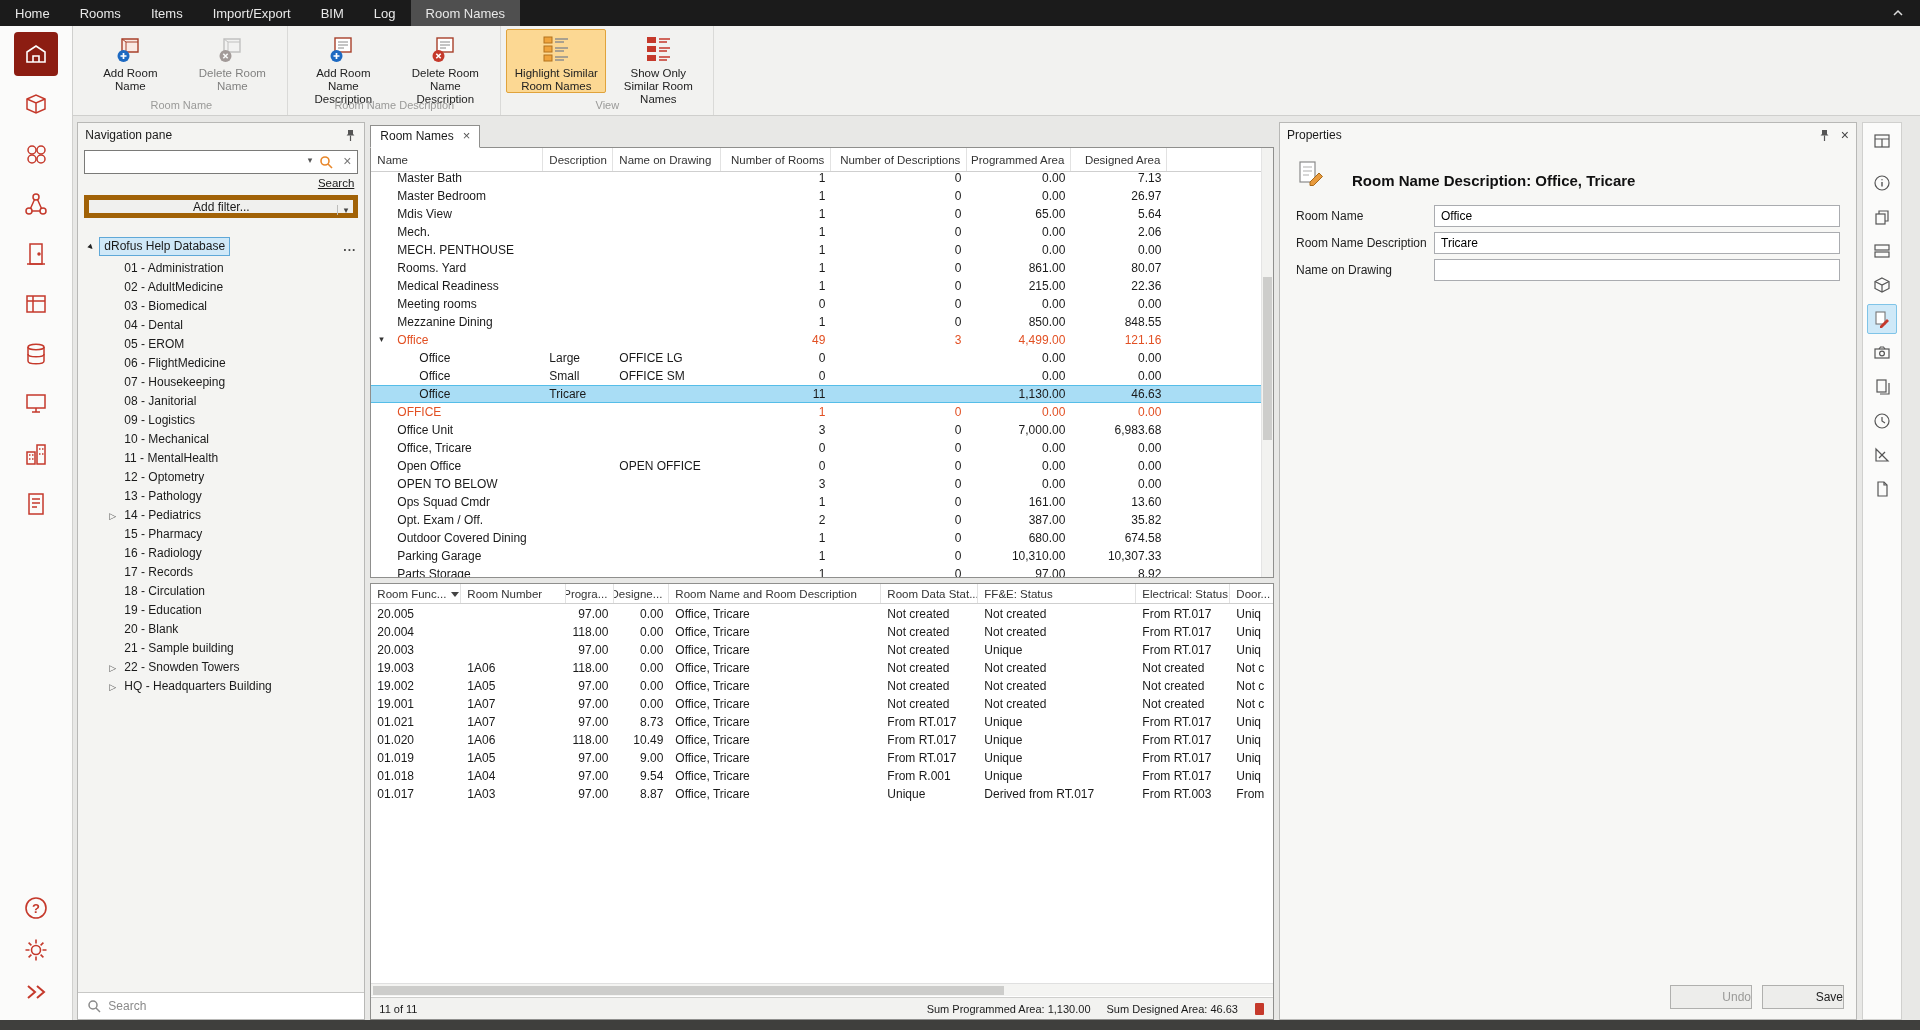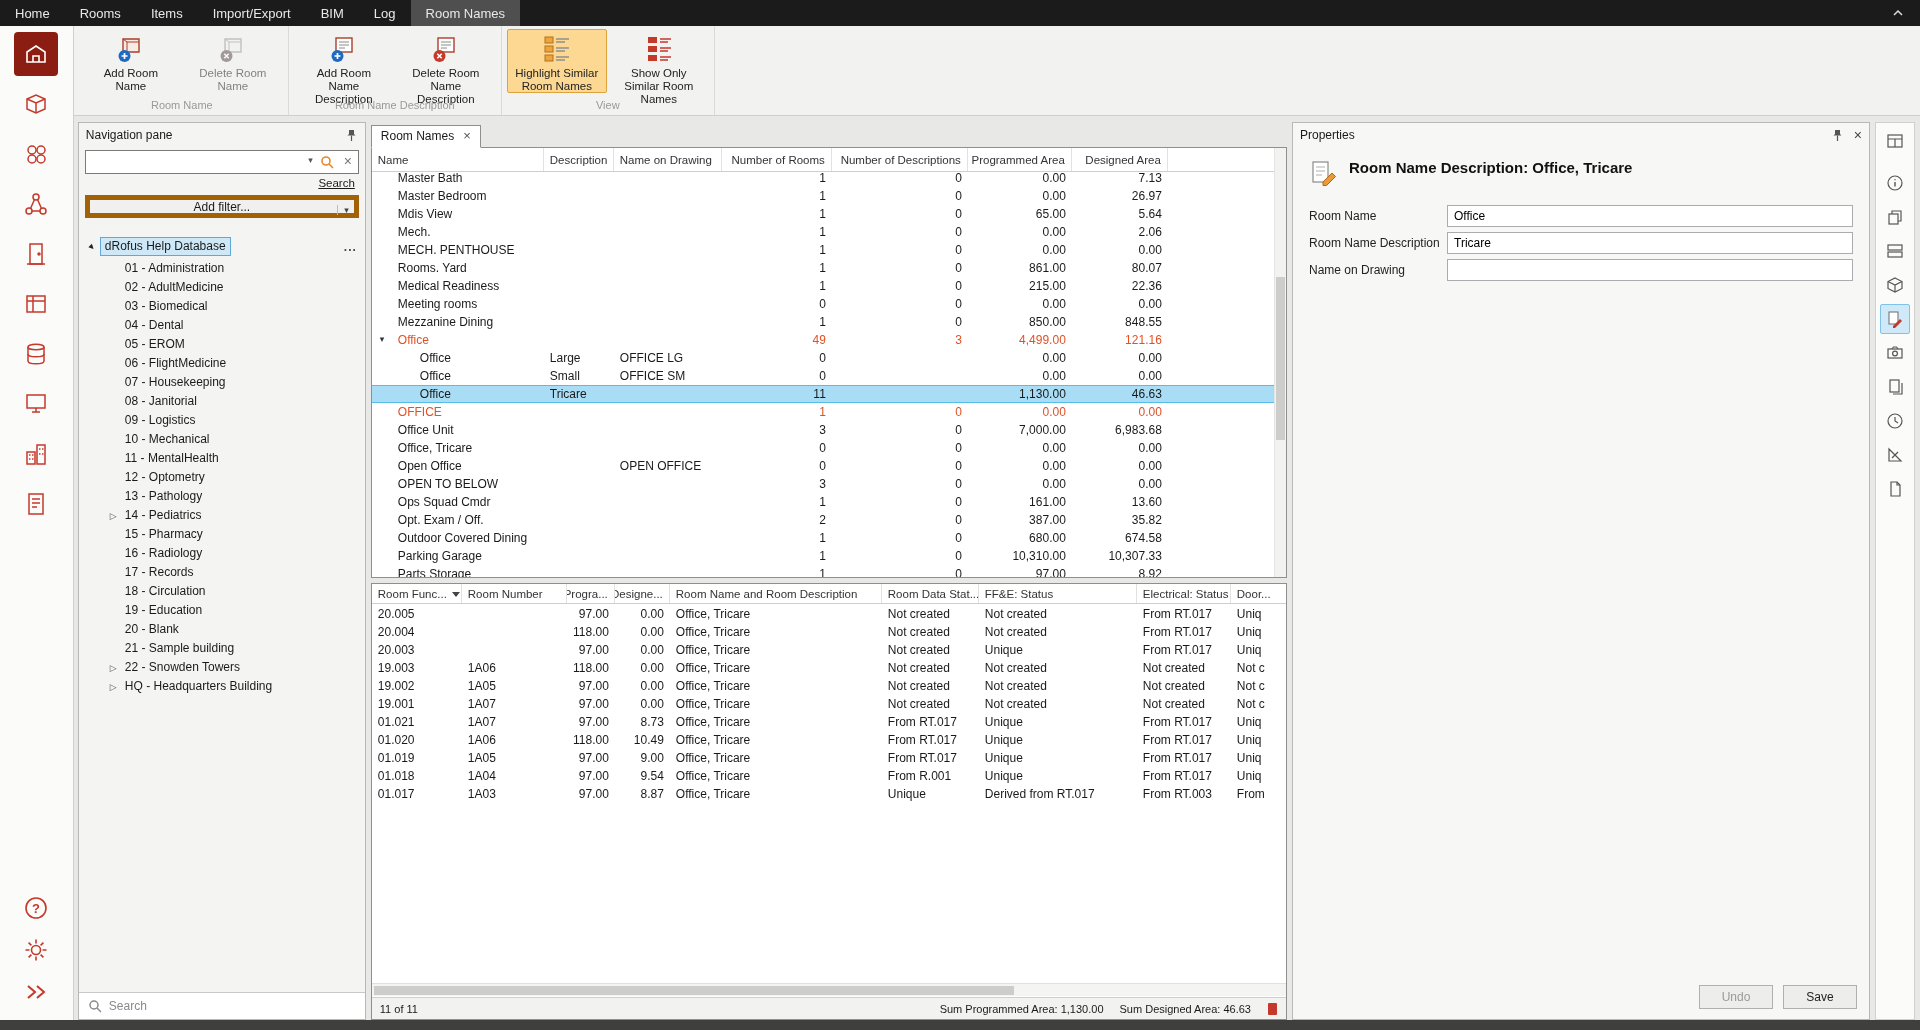--- a/index.html
+++ b/index.html
@@ -32,21 +32,21 @@
   .ribbon { height:90px; background:#f2f2f0; border-bottom:1px solid #cfcfcd; display:flex; align-items:stretch; padding-left:2px; flex:0 0 auto; }
   .rb-group { display:flex; flex-direction:column; border-right:1px solid #dadad8; padding:3px 5px 0 5px; }
   .rb-btns { flex:1 1 auto; display:flex; align-items:flex-start; gap:2px; }
   .rb-btn { display:flex; flex-direction:column; align-items:center; padding:4px 7px 2px; max-width:100px; min-width:62px; height:64px; border:1px solid transparent; border-radius:2px; }
   .rb-btn.active { background:#fcd893; border-color:#e0a33c; }
   .rb-btn.disabled { opacity:.55; filter:grayscale(.9); }
   .rb-label { font-size:11.5px; line-height:13px; text-align:center; margin-top:3px; color:#222; }
   .rb-group-label { font-size:11px; color:#9a9a98; text-align:center; padding:2px 0 4px; }
 
   
-  .content-row { flex:1 1 auto; display:flex; gap:5px; padding:6px 5px 0 4px; min-height:0; }
+  .content-row { flex:1 1 auto; display:flex; gap:5px; padding:6px 18px 0 4px; min-height:0; }
 
   
   .nav-pane { width:288px; flex:0 0 auto; background:#f4f4f2; border:1px solid #b8b8b6; display:flex; flex-direction:column; min-height:0; }
   .pane-title-row { height:24px; flex:0 0 auto; display:flex; align-items:center; justify-content:space-between; padding:0 7px; font-size:12px; }
   .nav-search-row { margin:3px 6px 1px; position:relative; flex:0 0 auto; }
   .nav-search-input { width:100%; height:24px; border:1px solid #7a7a78; background:#fff; padding:2px 66px 2px 6px; font-size:12px; font-family:inherit; }
   .nsr-caret { position:absolute; right:46px; top:5px; font-size:9px; color:#555; }
   .nsr-mag { position:absolute; right:25px; top:5px; }
   .nsr-x { position:absolute; right:7px; top:3px; font-size:14px; color:#777; }
   .search-link-row { text-align:right; margin:1px 10px 3px 0; flex:0 0 auto; }
@@ -106,27 +106,27 @@
   .h-scroll { position:absolute; left:0; right:0; bottom:23px; height:13px; background:#f4f4f2; border-top:1px solid #e0e0e0; }
   .h-thumb { position:absolute; top:2px; height:9px; left:2px; width:70%; background:#cdcdcb; }
   .status-bar { position:absolute; left:0; right:0; bottom:0; height:22px; background:#f2f2f0; border-top:1px solid #cfcfcd; display:flex; align-items:center; gap:16px; padding:0 8px; font-size:11px; }
   .sb-left { margin-right:auto; }
 
   
   .props { width:578px; flex:0 0 auto; background:#f7f7f5; border:1px solid #b8b8b6; display:flex; flex-direction:column; min-height:0; }
   .title-icons { display:flex; align-items:center; gap:10px; }
   .pane-x { font-size:14px; color:#444; line-height:12px; }
   .props-content { flex:1 1 auto; position:relative; padding:4px 16px; }
-  .prop-header { display:flex; align-items:flex-start; gap:10px; margin:8px 0 16px; }
+  .prop-header { display:flex; align-items:flex-end; gap:26px; margin:8px 0 16px; }
   .prop-title { font-size:15px; font-weight:bold; color:#111; }
   .prop-row { display:flex; align-items:center; margin-bottom:5px; }
   .prop-label { width:138px; flex:0 0 auto; font-size:12px; color:#222; }
   .prop-input { flex:1 1 auto; height:22px; border:1px solid #aaacb0; background:#fff; font-size:12px; padding:1px 6px; font-family:inherit; }
   .prop-buttons { position:absolute; right:12px; bottom:10px; display:flex; gap:10px; }
-  .btn { width:74px; height:24px; border:1px solid #b0b0ae; background:#ededeb; font-size:12px; font-family:inherit; color:#222; }
+  .btn { width:82px; height:24px; border:1px solid #b0b0ae; background:#ededeb; font-size:12px; font-family:inherit; color:#222;text-align:right; }
   .btn.disabled { color:#9a9a98; }
 
   
   .right-strip { width:40px; flex:0 0 auto; background:#fbfbfa; border:1px solid #d0d0ce; display:flex; flex-direction:column; align-items:center; padding-top:3px; }
   .rt-btn { width:30px; height:30px; display:flex; align-items:center; justify-content:center; margin-bottom:4px; border-radius:2px; border:1px solid transparent; }
   .rt-btn.first { margin-bottom:12px; }
   .rt-btn.active { background:#cfe9f8; border-color:#7fc4e8; }
 
   .ic { display:inline-flex; align-items:center; justify-content:center; line-height:0; }
   a { cursor:pointer; }

